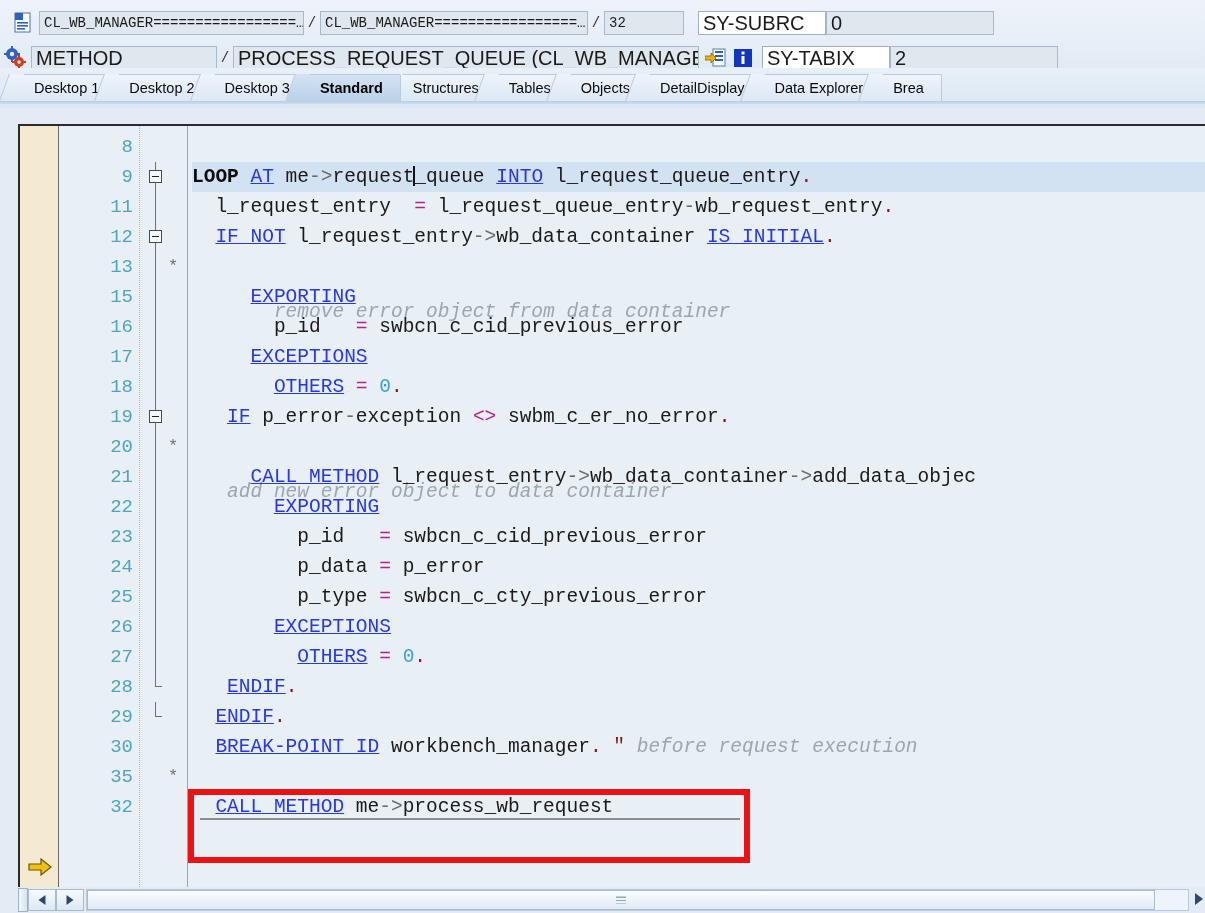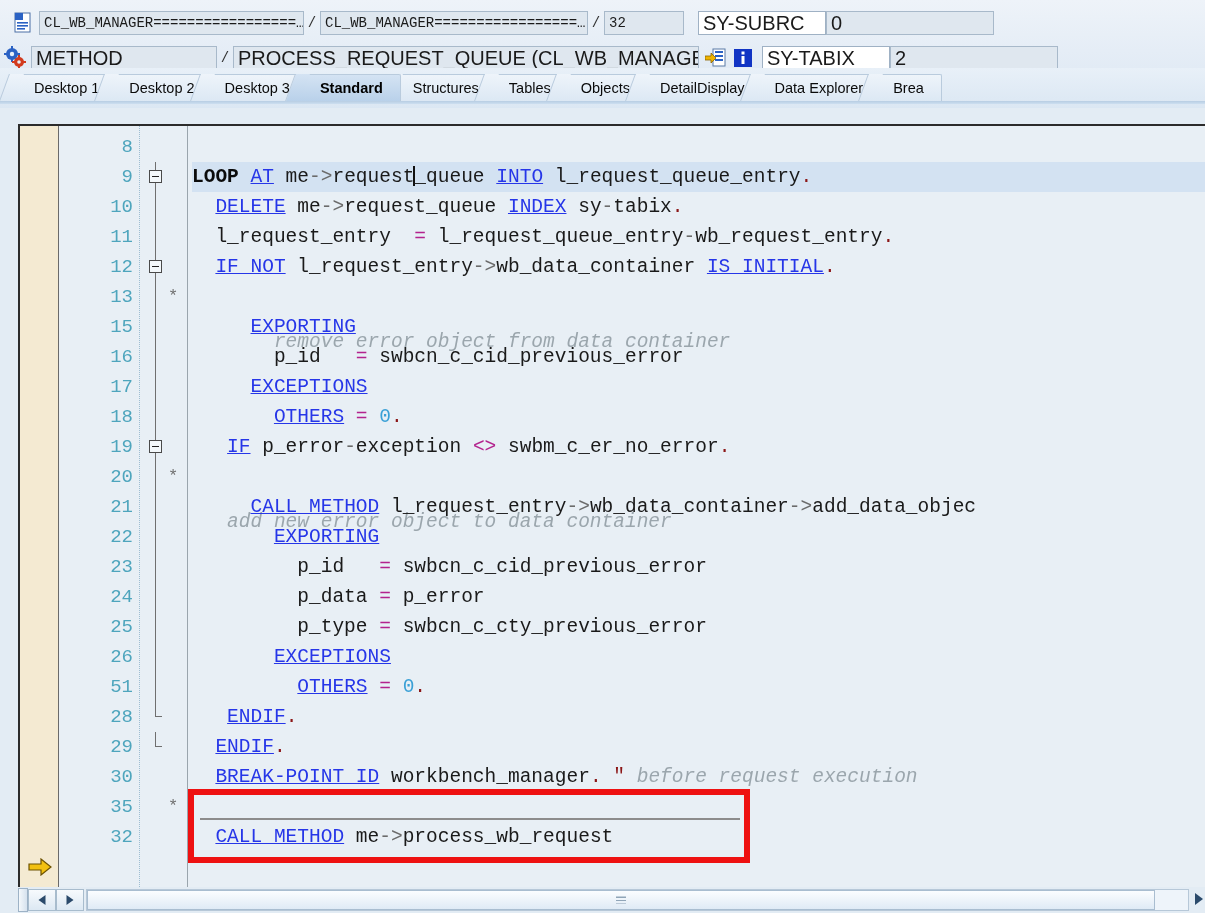--- a/index.html
+++ b/index.html
@@ -512,25 +512,20 @@
       </div>
 
       <div class="cline active-line">
         <span class="lnum">9</span>
         <span class="foldline half-top"></span>
         <span class="foldbox"></span>
         <span class="foldline half-bot"></span>
         <span class="ctext full-hl"><span class="kwb">LOOP</span> <span class="kw">AT</span> me<span class="arrow-op">-&gt;</span>request<span class="caret"></span>_queue <span class="kw">INTO</span> l_request_queue_entry<span class="dot">.</span></span>
       </div>
 
-      <div class="cline">
-        <span class="lnum">10</span>
-        <span class="foldline"></span>
-        <span class="ctext">  <span class="kw">DELETE</span> me<span class="arrow-op">-&gt;</span>request_queue <span class="kw">INDEX</span> sy<span class="arrow-op">-</span>tabix<span class="dot">.</span></span>
-      </div>
 
       <div class="cline">
         <span class="lnum">11</span>
         <span class="foldline"></span>
         <span class="ctext">  l_request_entry  <span class="op">=</span> l_request_queue_entry<span class="arrow-op">-</span>wb_request_entry<span class="dot">.</span></span>
       </div>
 
       <div class="cline">
         <span class="lnum">12</span>
         <span class="foldline half-top"></span>
@@ -616,21 +611,21 @@
         <span class="ctext">         p_type <span class="op">=</span> swbcn_c_cty_previous_error</span>
       </div>
 
       <div class="cline">
         <span class="lnum">26</span>
         <span class="foldline"></span>
         <span class="ctext">       <span class="kw">EXCEPTIONS</span></span>
       </div>
 
       <div class="cline">
-        <span class="lnum">51</span>
+        <span class="lnum">27</span>
         <span class="foldline"></span>
         <span class="ctext">         <span class="kw">OTHERS</span> <span class="op">=</span> <span class="num">0</span><span class="dot">.</span></span>
       </div>
 
       <div class="cline">
         <span class="lnum">28</span>
         <span class="foldend"></span>
         <span class="ctext">   <span class="kw">ENDIF</span><span class="dot">.</span></span>
       </div>
 

